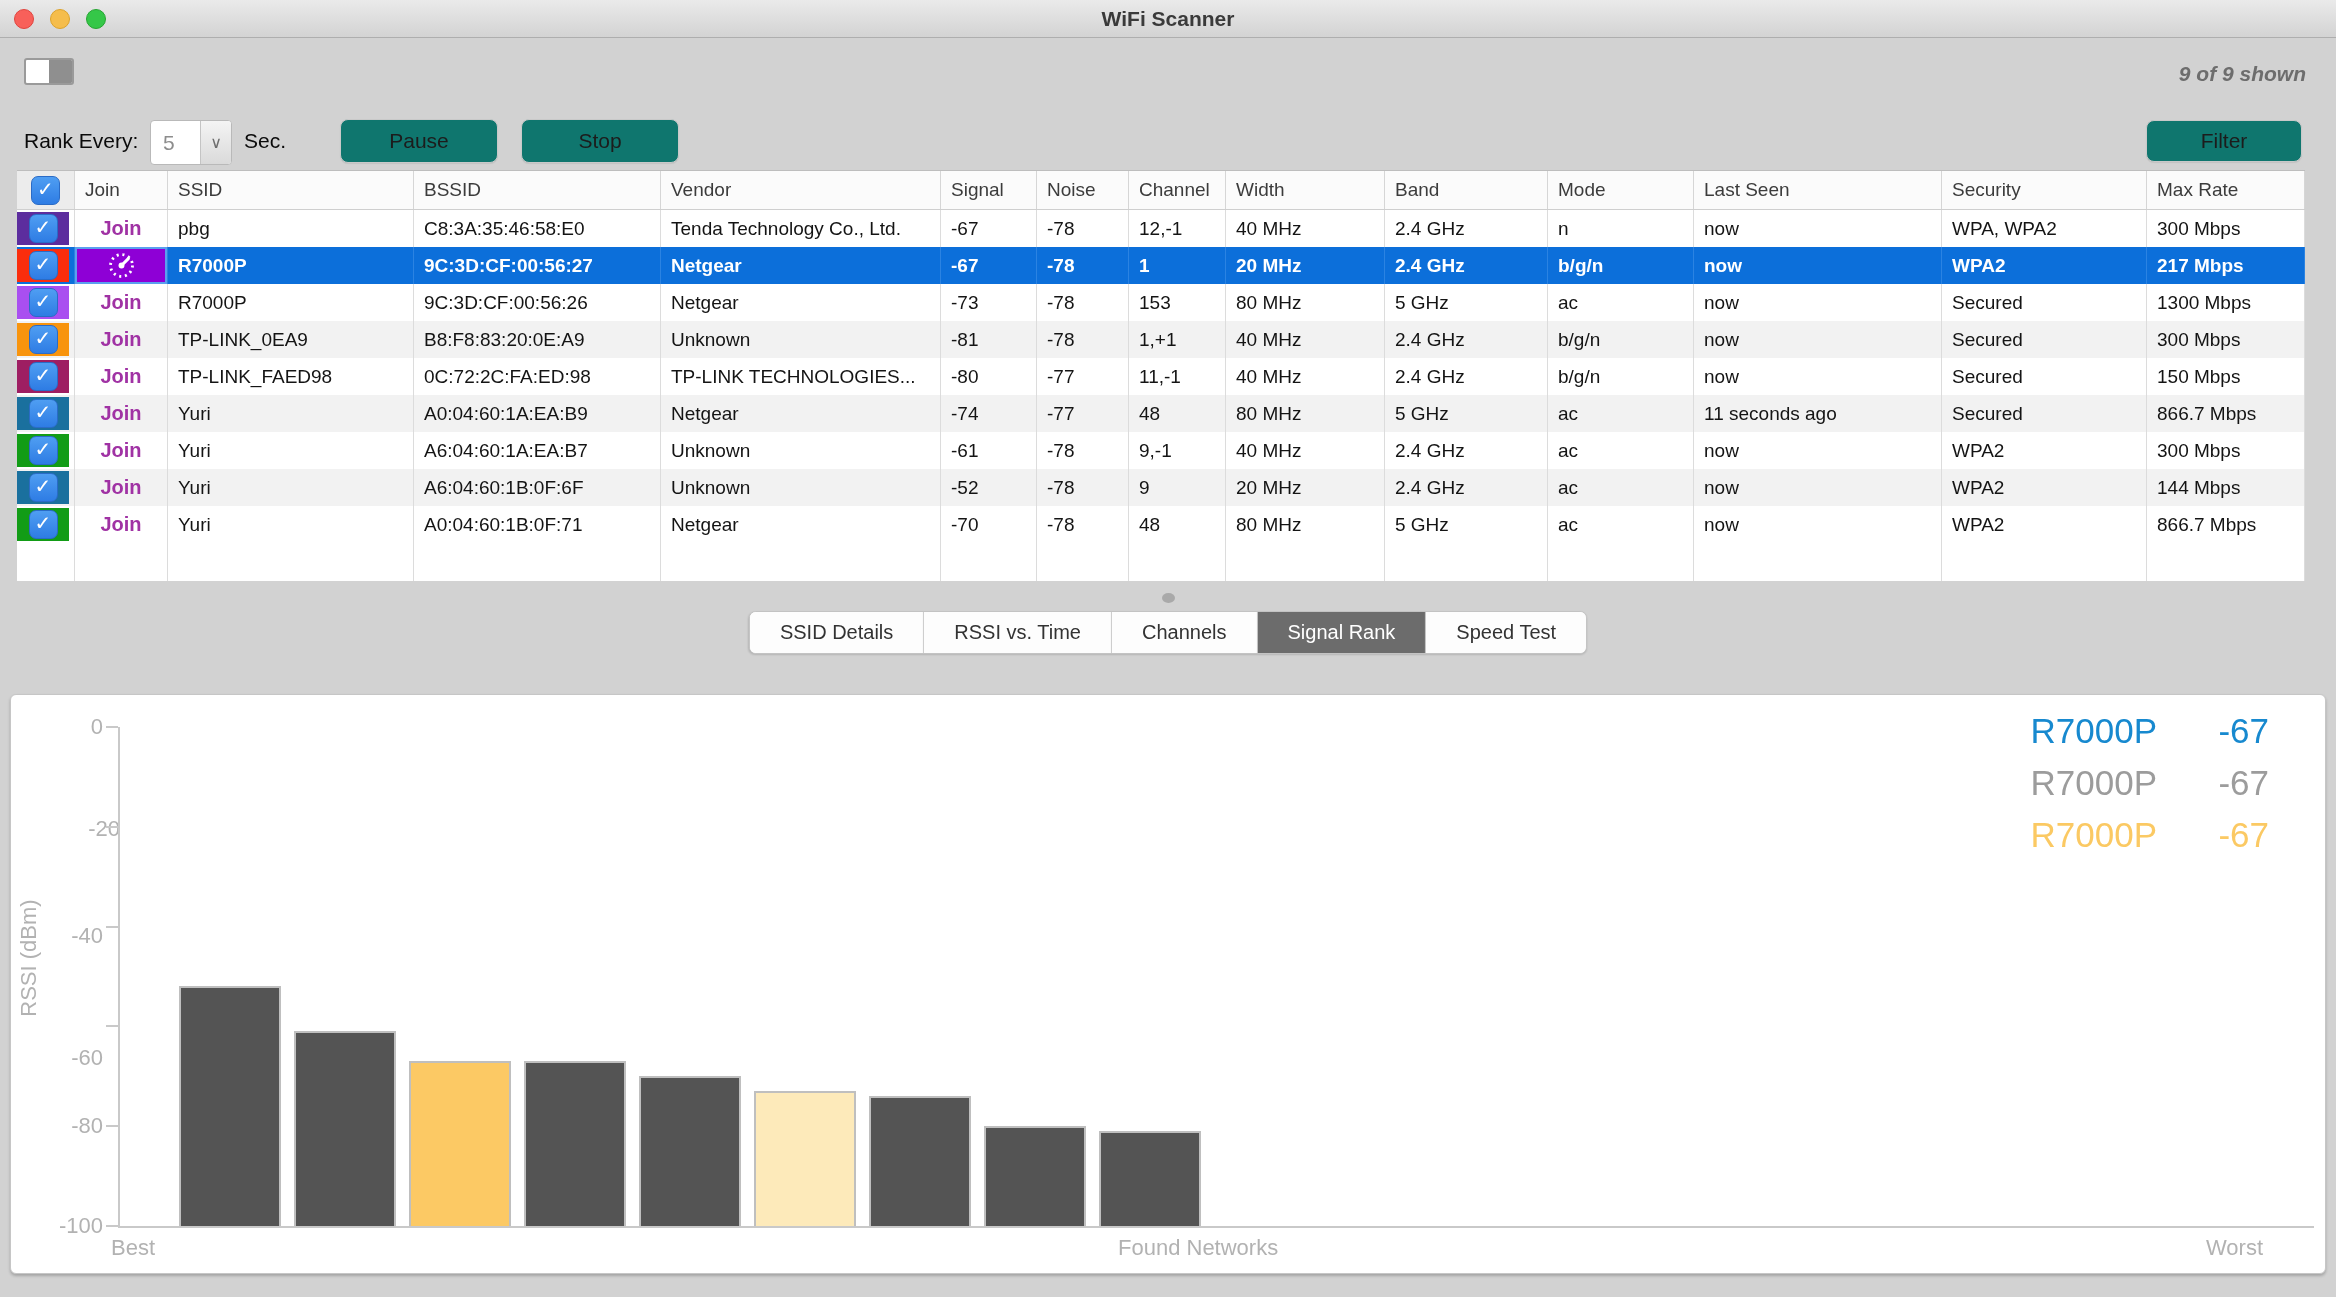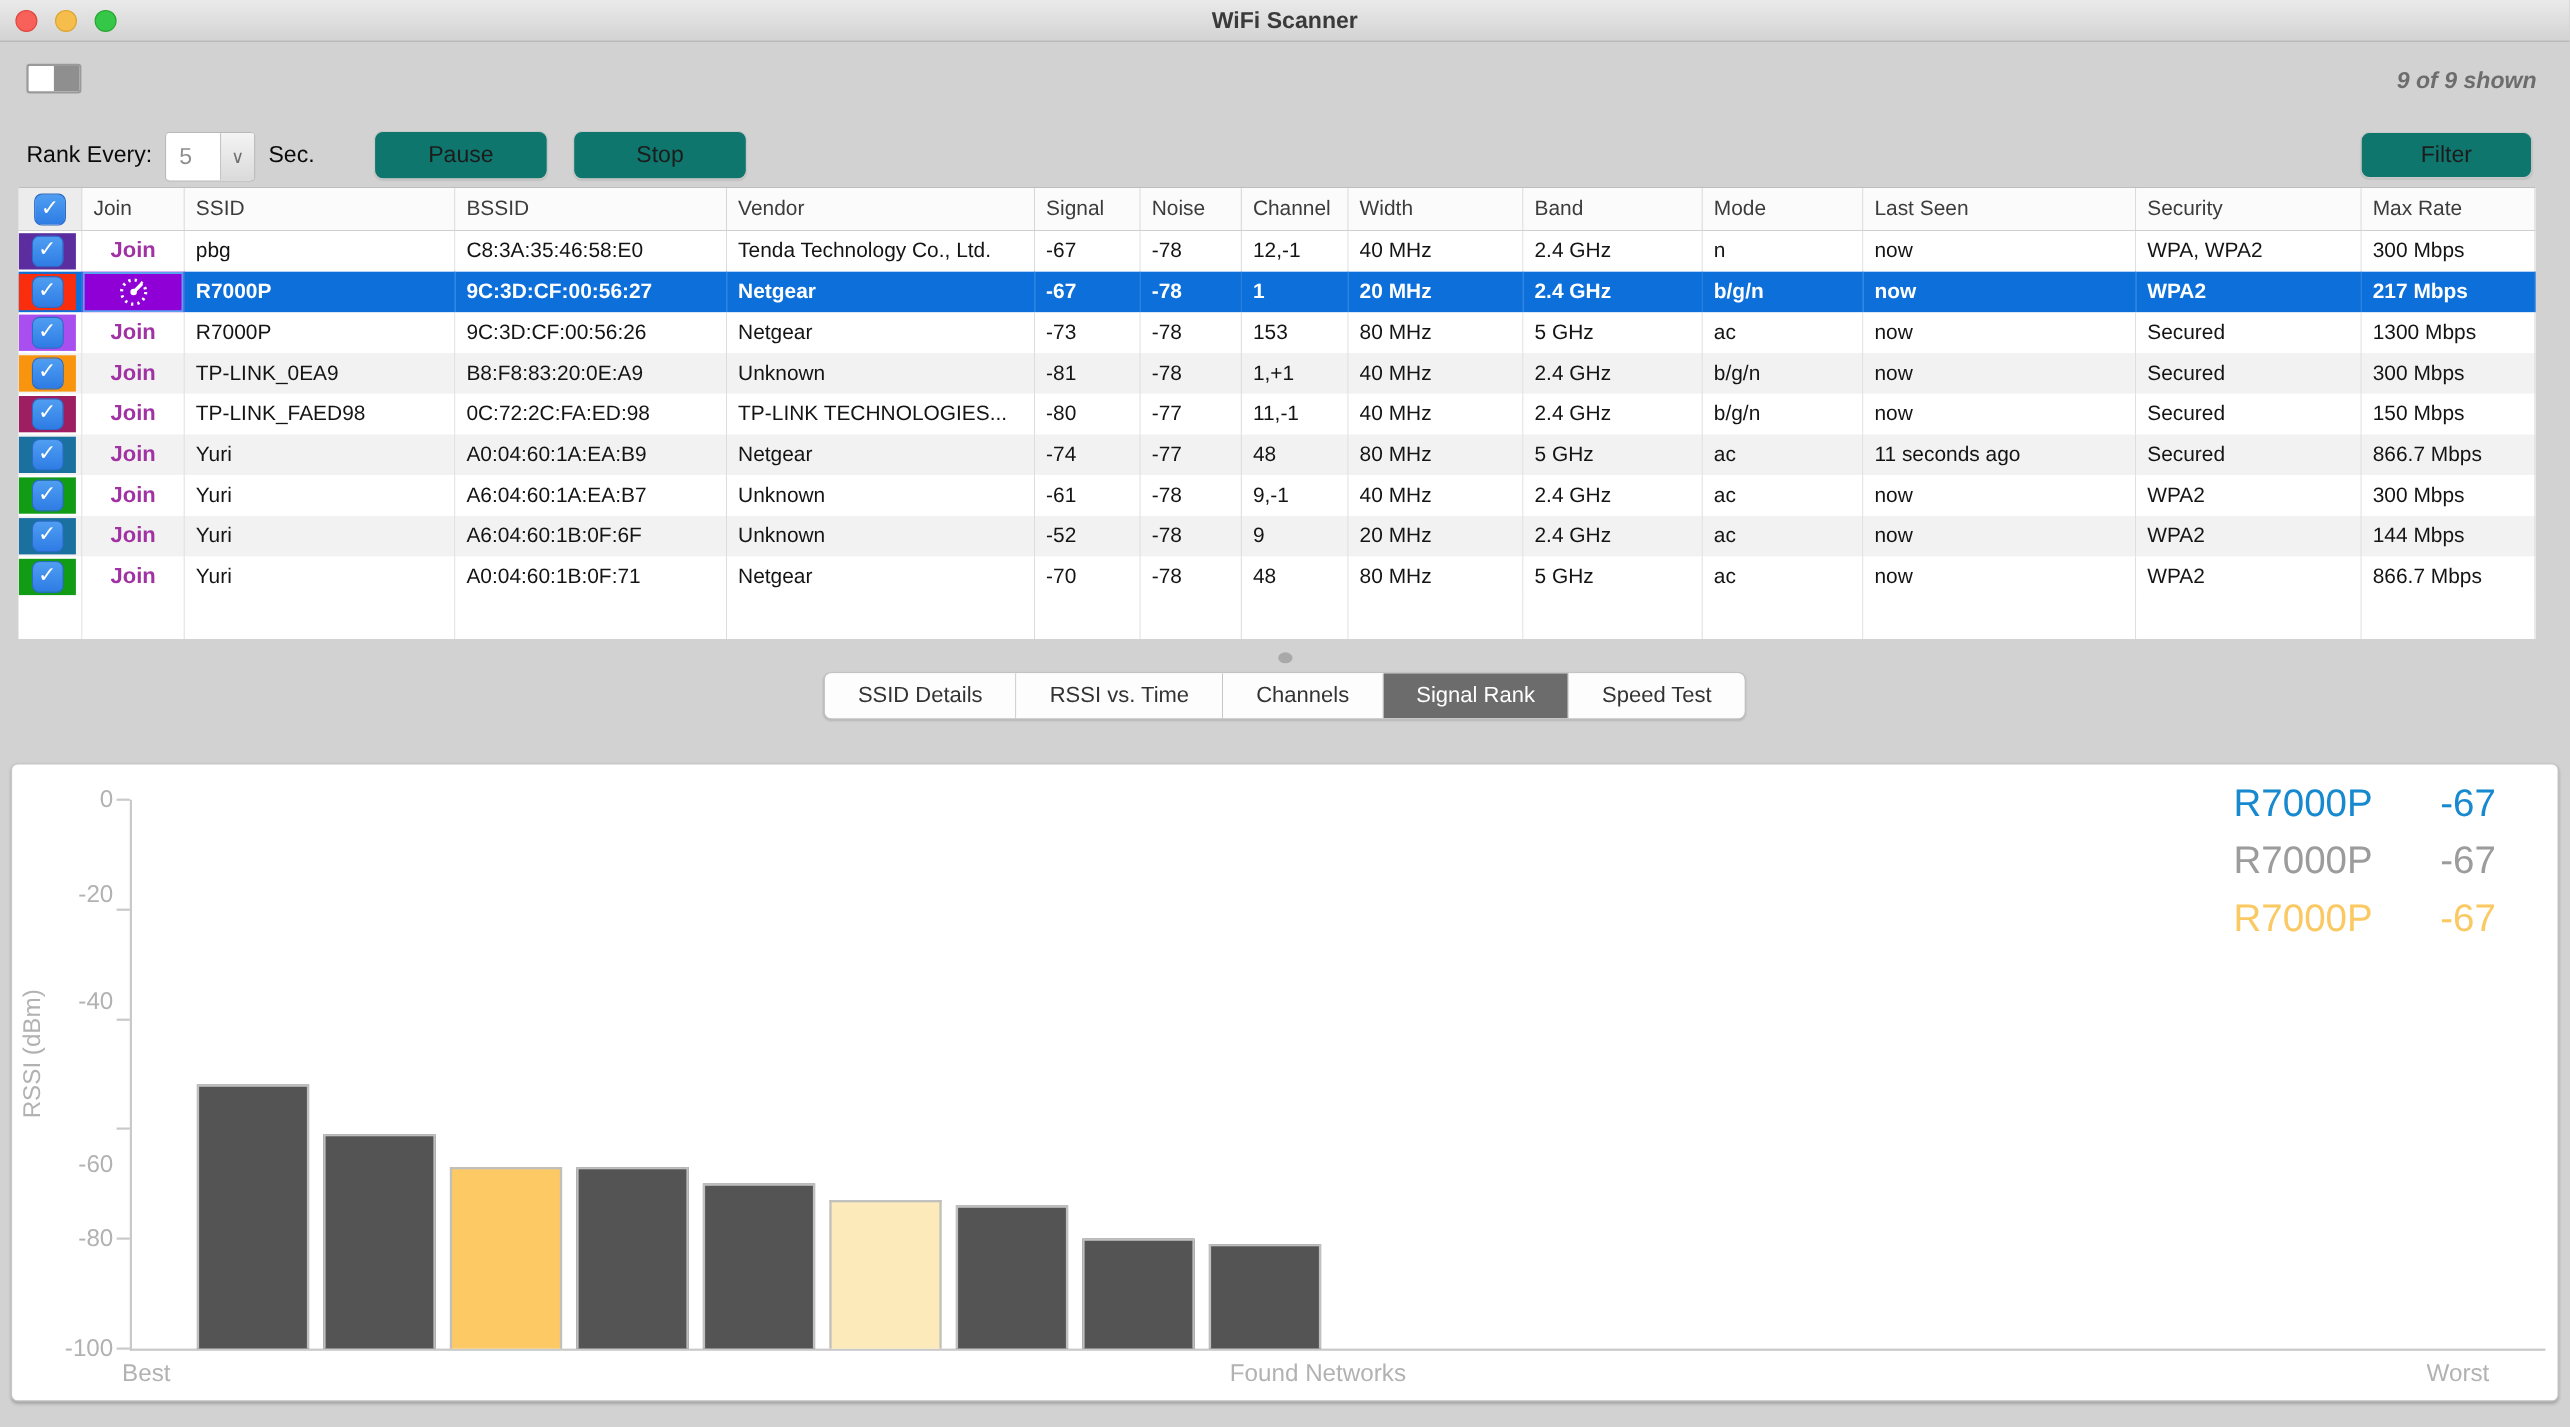--- a/index.html
+++ b/index.html
@@ -410,23 +410,23 @@
         <span class="lg-val">-67</span>
       </div>
       <div class="lg-row" style="color: rgb(251, 201, 99);">
         <span class="lg-name">R7000P</span>
         <span class="lg-val">-67</span>
       </div>
     </div>
   <div>
       <div class="ytick" style="top: 19px;">0</div>
       <div class="ymark" style="top: 31px;"></div>
-      <div class="ytick" style="top: 105px;">-20</div>
+      <div class="ytick" style="top: 121px; margin-left: 17px;">-20</div>
       <div class="ymark" style="top: 130.8px;"></div>
-      <div class="ytick" style="top: 202px;">-40</div>
+      <div class="ytick" style="top: 228px;">-40</div>
       <div class="ymark" style="top: 230.6px;"></div>
       <div class="ytick" style="top: 318.4px; margin-top: 32px;">-60</div>
       <div class="ymark" style="top: 330.4px;"></div>
       <div class="ytick" style="top: 418.2px;">-80</div>
       <div class="ymark" style="top: 430.2px;"></div>
       <div class="ytick" style="top: 518px;">-100</div>
       <div class="ymark" style="top: 530px;"></div>
     </div>
   <div class="axis-v"></div>
   <div class="axis-h"></div>

